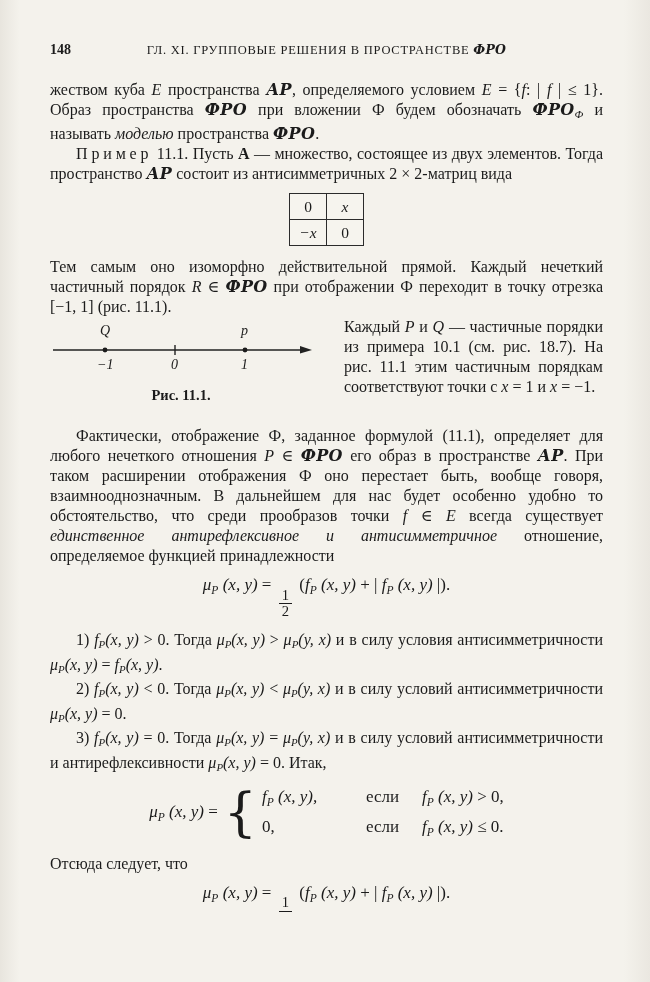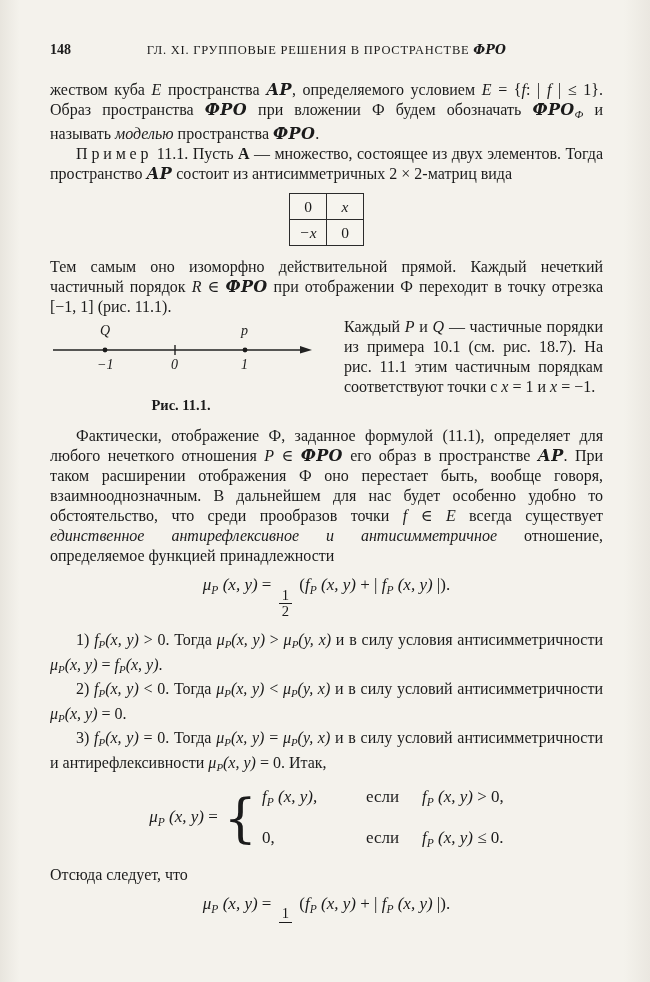--- a/index.html
+++ b/index.html
@@ -31,25 +31,25 @@
   .frac { display: inline-flex; flex-direction: column; text-align: center; vertical-align: -0.62em; line-height: 1.05; font-size: 0.86em; margin: 0 3px; }
   .fn { border-bottom: 1.2px solid #1b1b1b; padding: 0 3px; }
   .fd { padding: 0 3px; }
   .matrix-wrap { display: flex; justify-content: center; margin: 9px 0 11px; }
   table.matrix { border-collapse: collapse; }
   .matrix td { border: 1.3px solid #2b2b2b; width: 37px; height: 26px; text-align: center; font-size: 15.5px; background: #f6f4ee; }
   .fig { float: left; width: 280px; margin: 5px 14px 0 0; min-height: 104px; text-align: center; }
   .fig svg { display: block; }
   .fig text { font-size: 14px; font-style: italic; fill: #1b1b1b; font-family: "Liberation Serif", serif; }
   .axis { stroke: #222; stroke-width: 1.4; }
-  .figcap { width: 262px; text-align: center; font-weight: bold; font-size: 14.5px; margin-top: 21px; }
+  .figcap { width: 262px; text-align: center; font-weight: bold; font-size: 14.5px; margin-top: 11px; }
   .formula { text-align: center; margin: 9px 0 11px; font-size: 17px; }
   .cases { display: flex; justify-content: center; align-items: center; margin: 10px 0 12px; font-size: 17px; }
   .brace { font-size: 52px; font-weight: normal; line-height: 0.9; margin: 0 5px 4px 6px; font-family: "DejaVu Serif", serif; }
-  .cases-rows { display: flex; flex-direction: column; gap: 15px; text-align: left; }
+  .cases-rows { display: flex; flex-direction: column; gap: 4px; text-align: left; }
   .cases-row { display: grid; grid-template-columns: 104px 56px auto; align-items: baseline; }
 </style>
 </head>
 <body>
 
 <div class="page">
 
   <div class="pagehead">
     <span class="pagenum">148</span>
     <span class="runhead"><span>ГЛ. XI. ГРУППОВЫЕ РЕШЕНИЯ В ПРОСТРАНСТВЕ </span><span class="scr">ФРО</span></span>

